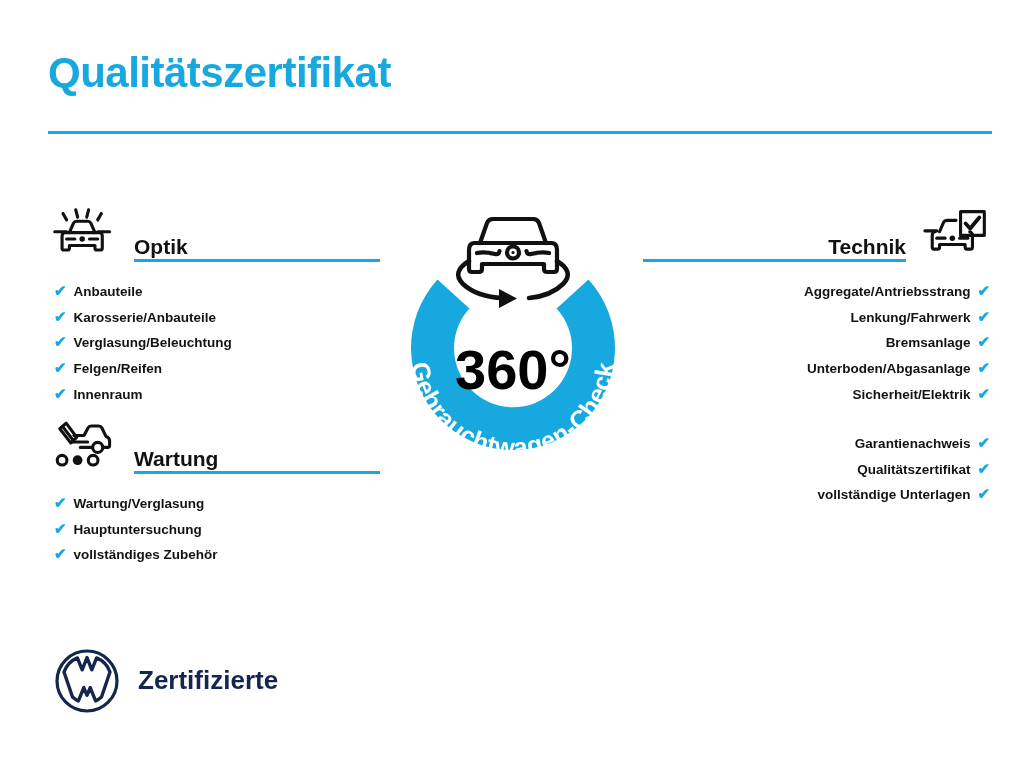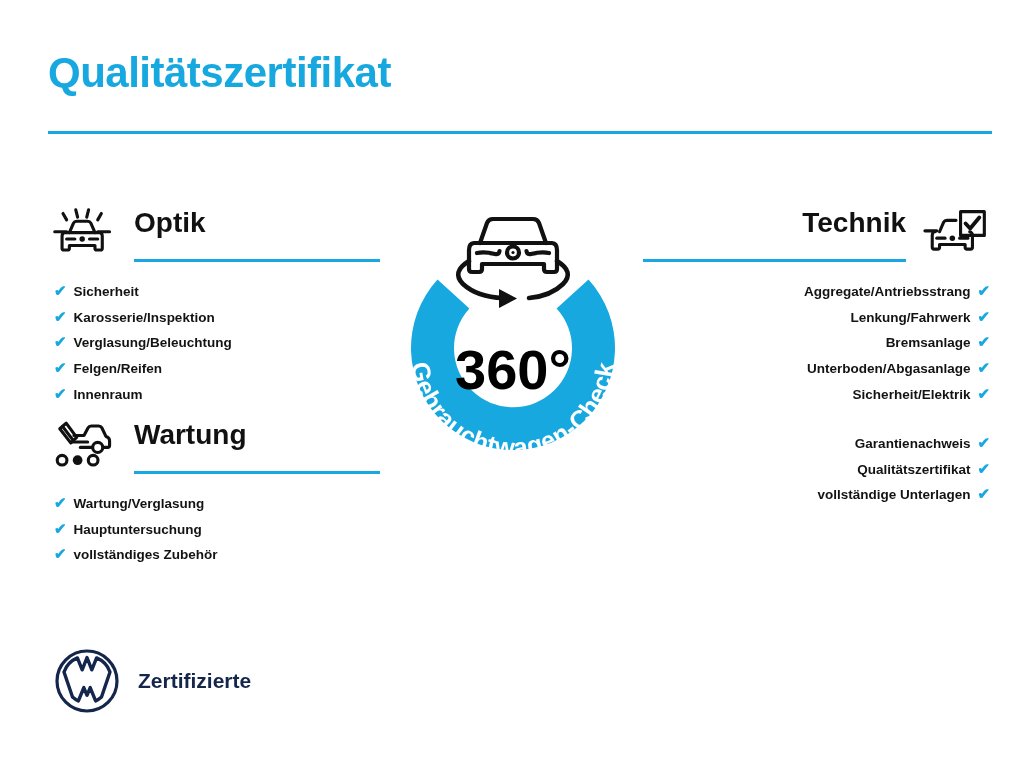--- a/index.html
+++ b/index.html
@@ -76,25 +76,25 @@
     flex: 1 1 auto;
     padding-left: 14px;
     padding-bottom: 1px;
   }
   .sec-right .sec-titlewrap {
     padding-left: 0;
     padding-right: 14px;
     text-align: right;
   }
   .sec-title {
-    font-size: 28px;
+    font-size: 21px;
     font-weight: bold;
     color: #111111;
     line-height: 1.1;
-    padding-bottom: 20px;
+    padding-bottom: 1px;
     white-space: nowrap;
   }
   .sec-underline {
     height: 3px;
     background: #17A8E0;
     width: 100%;
   }
 
   .sec-list {
     list-style: none;
@@ -142,21 +142,21 @@
     position: absolute;
     left: 54px;
     top: 648px;
     display: flex;
     align-items: center;
   }
   .vw-mark { width: 66px; height: 66px; flex: 0 0 66px; }
   .vw-text {
     margin-left: 18px;
     color: #15264C;
-    font-size: 21px;
+    font-size: 26px;
     font-weight: bold;
     line-height: 1.22;
     white-space: nowrap;
   }
 </style>
 </head>
 <body>
 
 <div class="page">
 
@@ -185,25 +185,25 @@
         </svg>
       </div>
       <div class="sec-titlewrap">
         <div class="sec-title">Optik</div>
         <div class="sec-underline"></div>
       </div>
     </div>
     <ul class="sec-list">
       <li>
           <span class="chk">✔</span>
-          <span>Sicherheit</span>
-        </li>
-      <li>
-          <span class="chk">✔</span>
-          <span>Karosserie/Inspektion</span>
+          <span>Anbauteile</span>
+        </li>
+      <li>
+          <span class="chk">✔</span>
+          <span>Karosserie/Anbauteile</span>
         </li>
       <li>
           <span class="chk">✔</span>
           <span>Verglasung/Beleuchtung</span>
         </li>
       <li>
           <span class="chk">✔</span>
           <span>Felgen/Reifen</span>
         </li>
       <li>

